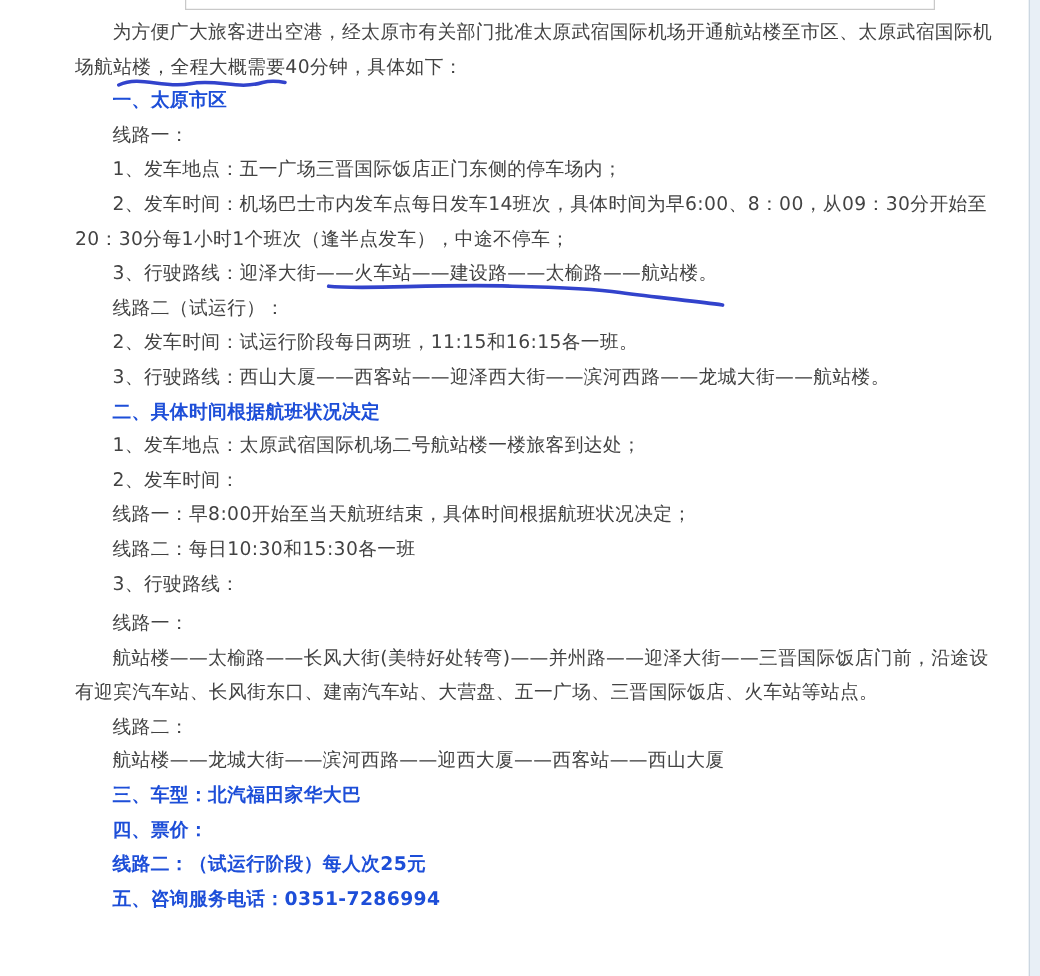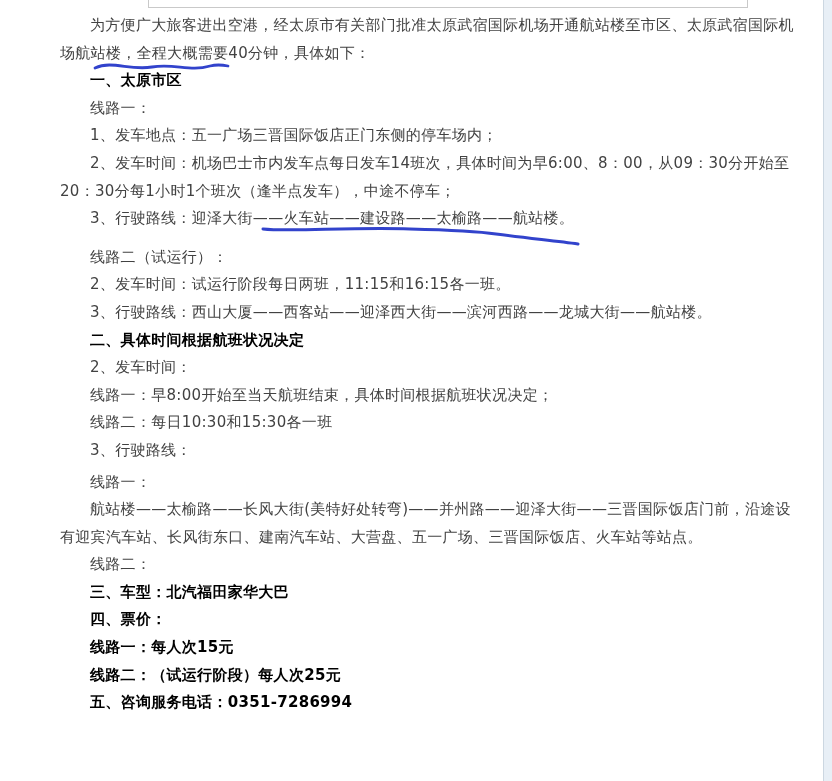--- a/index.html
+++ b/index.html
@@ -15,22 +15,22 @@
   .right-gutter{
     position:absolute;right:0;top:0;width:8px;height:781px;
     background:#e8eff6;border-left:1px solid #ccd7e1;
   }
   .content{
     position:absolute;left:60px;top:12px;width:745px;
     color:#424242;font-size:15px;line-height:27.6px;
     letter-spacing:0.3px;
   }
   .content p{margin:0;text-indent:2em;}
-  .content p.bold{font-weight:bold;color:#000000;}
-  .content p.gap5{margin-top:11px;}
+  .content p.bold{font-weight:bold;color:#1d4ed8;}
+  .content p.gap5{margin-top:0;}
   .content p.gap4{margin-top:4px;}
   .ink{position:absolute;pointer-events:none;}
   .ink-1{left:92px;top:58px;}
   .ink-2{left:260px;top:223px;}
 </style>
 </head>
 <body>
 
 <div class="cropped-box"></div>
 
@@ -40,30 +40,31 @@
     <p>为方便广大旅客进出空港，经太原市有关部门批准太原武宿国际机场开通航站楼至市区、太原武宿国际机场航站楼，全程大概需要40分钟，具体如下：</p>
     <p class="bold">一、太原市区</p>
     <p>线路一：</p>
     <p>1、发车地点：五一广场三晋国际饭店正门东侧的停车场内；</p>
     <p>2、发车时间：机场巴士市内发车点每日发车14班次，具体时间为早6:00、8：00，从09：30分开始至20：30分每1小时1个班次（逢半点发车），中途不停车；</p>
     <p>3、行驶路线：迎泽大街——火车站——建设路——太榆路——航站楼。</p>
     <p class="gap5">线路二（试运行）：</p>
     <p>2、发车时间：试运行阶段每日两班，11:15和16:15各一班。</p>
     <p>3、行驶路线：西山大厦——西客站——迎泽西大街——滨河西路——龙城大街——航站楼。</p>
     <p class="bold">二、具体时间根据航班状况决定</p>
+    <p>1、发车地点：太原武宿国际机场二号航站楼一楼旅客到达处；</p>
     <p>2、发车时间：</p>
     <p>线路一：早8:00开始至当天航班结束，具体时间根据航班状况决定；</p>
     <p>线路二：每日10:30和15:30各一班</p>
     <p>3、行驶路线：</p>
     <p class="gap4">线路一：</p>
     <p>航站楼——太榆路——长风大街(美特好处转弯)——并州路——迎泽大街——三晋国际饭店门前，沿途设有迎宾汽车站、长风街东口、建南汽车站、大营盘、五一广场、三晋国际饭店、火车站等站点。</p>
     <p>线路二：</p>
+    <p>航站楼——龙城大街——滨河西路——迎西大厦——西客站——西山大厦</p>
     <p class="bold">三、车型：北汽福田家华大巴</p>
     <p class="bold">四、票价：</p>
-    <p class="bold">线路一：每人次15元</p>
     <p class="bold">线路二：（试运行阶段）每人次25元</p>
     <p class="bold">五、咨询服务电话：0351-7286994</p>
   </div>
 
 <svg class="ink ink-1" width="140" height="18" viewBox="0 0 140 18">
   <path d="M3,10 C20,2 38,13 60,9 C82,5 98,14 118,8 C126,6 131,7 136,8" fill="none" stroke="#3243cc" stroke-width="2.8" stroke-linecap="round"></path>
 </svg>
 
 <svg class="ink ink-2" width="324" height="26" viewBox="0 0 324 26">
   <path d="M3,6 C30,9 90,4 150,6 C192,7 216,8 236,11 C266,15 296,18 318,21" fill="none" stroke="#3243cc" stroke-width="3" stroke-linecap="round"></path>

